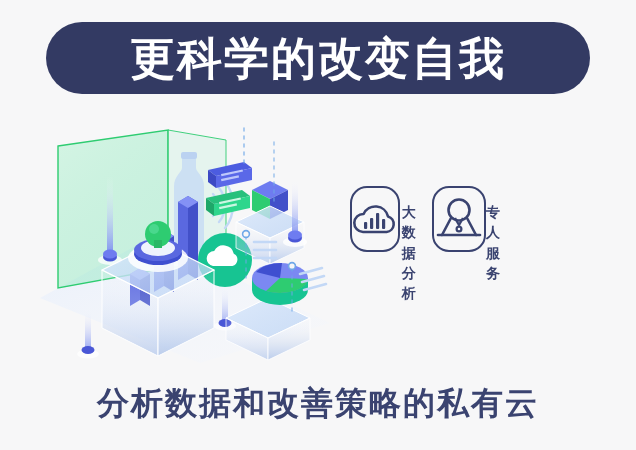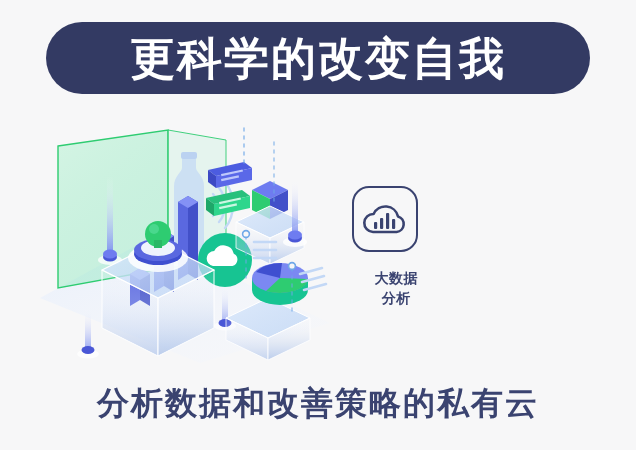--- a/index.html
+++ b/index.html
@@ -63,22 +63,22 @@
     top: 186px;
     width: 250px;
     height: 140px;
     display: flex;
     justify-content: flex-start;
     gap: 14px;
   }
   .feature {
     width: 68px;
     display: flex;
-    flex-direction: column;
-    align-items: flex-end;
+    flex-direction: row;
+    align-items: flex-start;
   }
   .feature-icon {
     width: 66px;
     height: 66px;
     border: 2.5px solid #3a4370;
     border-radius: 17px;
     box-sizing: border-box;
     display: flex;
     align-items: center;
     justify-content: center;
@@ -314,18 +314,31 @@
             <rect x="24" y="15" width="3.2" height="16" rx="1.1"></rect>
             <rect x="30" y="21" width="3.2" height="10" rx="1.1"></rect>
           </g>
         </svg>
       </div>
       <div class="feature-label">大数据
 分析</div>
     </div>
 
 
+    <div class="feature">
+      <div class="feature-icon">
+        <svg width="50" height="44" viewBox="0 0 50 44" xmlns="http://www.w3.org/2000/svg">
+          <circle cx="25" cy="13" r="10.5" fill="none" stroke="#3a4370" stroke-width="2.6"></circle>
+          <path d="M17 21 L8 38 M33 21 L42 38" fill="none" stroke="#3a4370" stroke-width="2.6" stroke-linecap="round"></path>
+          <path d="M21 21 L25 28 L29 21" fill="none" stroke="#3a4370" stroke-width="2.4" stroke-linejoin="round"></path>
+          <circle cx="25" cy="32" r="2.4" fill="none" stroke="#3a4370" stroke-width="2.2"></circle>
+          <line x1="4" y1="38" x2="46" y2="38" stroke="#3a4370" stroke-width="2.6" stroke-linecap="round"></line>
+        </svg>
+      </div>
+      <div class="feature-label">专人
+服务</div>
+    </div>
 
   </div>
 
   <div class="footer-tagline">分析数据和改善策略的私有云</div>
 
 </div>
 
 </body></html>

